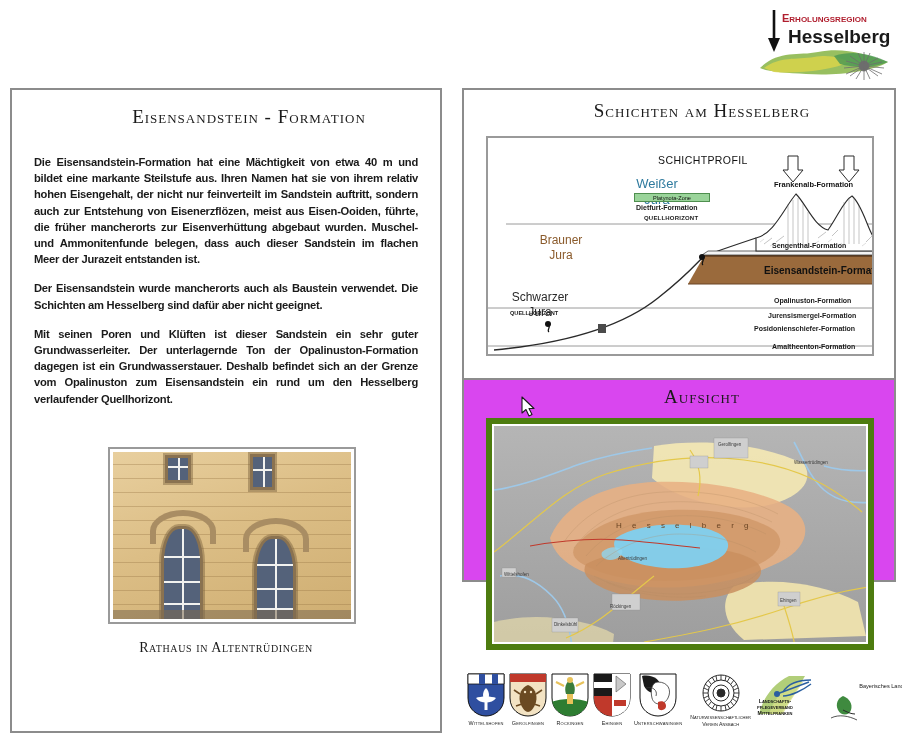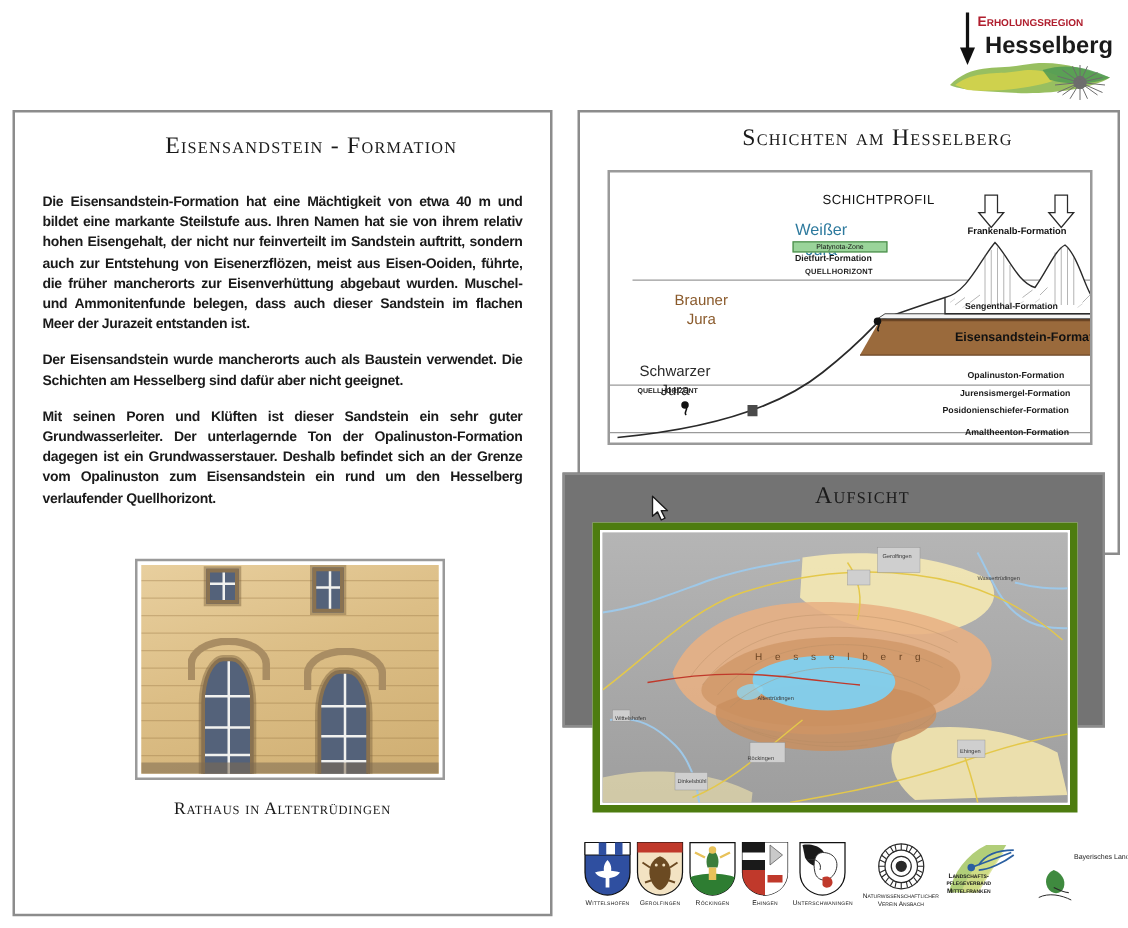--- a/index.html
+++ b/index.html
@@ -79,22 +79,22 @@
   .win-arch { border-radius:42% 42% 0 0 / 38% 38% 0 0; }
   .archband { position:absolute; border:6px solid #a98d63; border-bottom:none;
               border-radius:50% 50% 0 0 / 62% 62% 0 0; }
 
   
   .right-top {
     position:absolute; left:462px; top:88px; width:434px; height:356px;
     border:2px solid #8c8c8c; background:#fff;
   }
   .right-mid {
-    position:absolute; left:450px; top:378px; width:434px; height:204px;
-    border:2px solid #8c8c8c; background:#737373;
+    position:absolute; left:462px; top:378px; width:434px; height:204px;
+    border:2px solid #8c8c8c; background:#d946ef;
   }
   .right-bottom {
     position:absolute; left:462px; top:672px; width:434px; height:68px;
     background:#fff;
   }
   .diagram-frame {
     position:absolute; left:22px; top:46px; width:388px; height:220px;
     border:2px solid #9a9a9a; background:#fff; overflow:hidden;
   }
   .map-frame {

